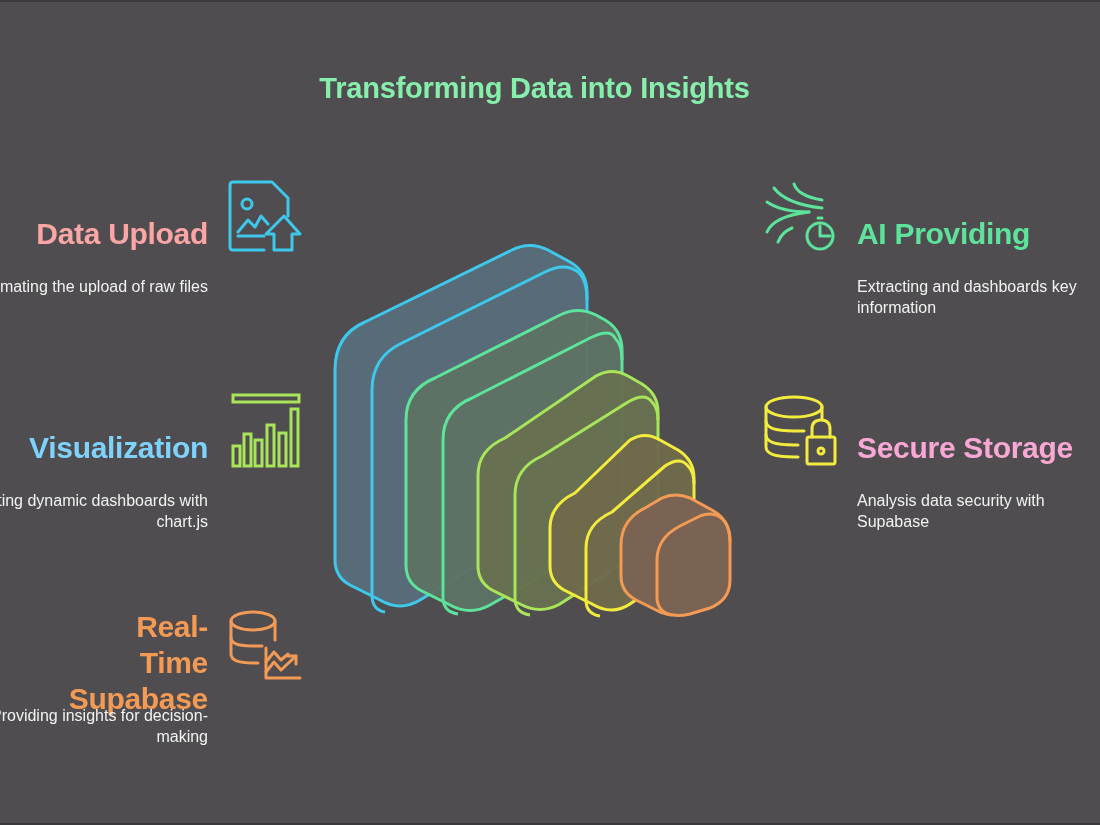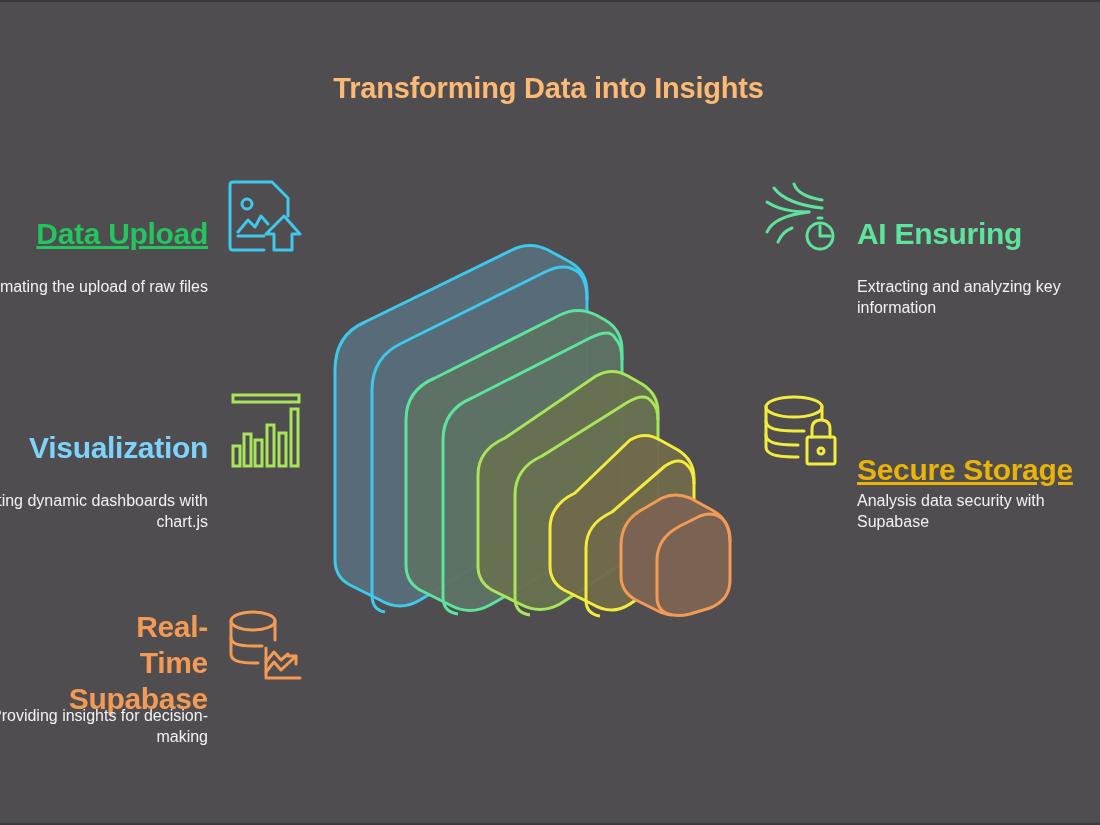--- a/index.html
+++ b/index.html
@@ -5,22 +5,22 @@
   html, body { margin: 0; padding: 0; }
   body {
     width: 1100px; height: 825px;
     background: #4f4d50;
     position: relative; overflow: hidden;
     font-family: "Liberation Sans", "DejaVu Sans", sans-serif;
   }
   .frame-top { position: absolute; left: 0; top: 0; width: 1100px; height: 2px; background: #3a393b; }
   .frame-bottom { position: absolute; left: 0; bottom: 0; width: 1100px; height: 2px; background: #3a393b; }
   .title {
-    position: absolute; left: 16px; top: 72px; width: 1065px;
-    text-align: center; color: #fdba74; font-size: 29px; font-weight: bold;
+    position: absolute; left: 2px; top: 72px; width: 1065px;
+    text-align: center; color: #86efac; font-size: 29px; font-weight: bold;
     letter-spacing: -0.2px;
   }
   .item-title {
     position: absolute; font-size: 30px; font-weight: bold; line-height: 36px;
     letter-spacing: -0.3px;
   }
   .item-desc {
     position: absolute; font-size: 16px; color: #f2f2f2; line-height: 21px;
   }
   .left .item-title, .left .item-desc { text-align: right; right: 892px; }
@@ -63,21 +63,21 @@
   </g>
 
   <g stroke="#f39a55" stroke-width="3" stroke-linejoin="round" fill="#7a6352" fill-opacity="1">
     <path d="M621 545 Q621 520 645 508 L662 498 Q675 492 690 498 L712 510 Q730 520 730 540 L730 580 Q730 600 710 608 L690 614 Q675 618 660 612 L636 600 Q621 592 621 576 Z"></path>
     <path d="M657 560 Q657 538 680 526 L700 516 Q716 510 725 522 Q730 530 730 542" fill="none"></path>
     <path d="M657 560 L657 597 Q657 612 672 615" fill="none"></path>
   </g>
 </svg>
 
 <div class="left">
-  <div class="item-title" style="top:216px;color:#22c55e;text-decoration:underline;">Data Upload</div>
+  <div class="item-title" style="top:216px;color:#fca5a5;">Data Upload</div>
   <div class="item-desc" style="top:276px;width:260px;">Automating the upload of raw files</div>
   <svg class="icon" style="left:228px;top:180px;" width="74" height="74" viewBox="0 0 74 74">
     <g fill="none" stroke="#3ec8ec" stroke-width="3" stroke-linejoin="round" stroke-linecap="round">
       <path d="M36 70 L5 70 Q2 70 2 67 L2 5 Q2 2 5 2 L44 2 L60 18 L60 36"></path>
       <circle cx="19" cy="24" r="5"></circle>
       <path d="M10 52 L20 40 L27 47 L33 36 L40 44"></path>
       <path d="M10 56 L36 56"></path>
       <path d="M46 70 L46 54 L38 54 L56 36 L72 54 L64 54 L64 70 Z"></path>
     </g>
   </svg>
@@ -112,38 +112,38 @@
       <path d="M3 28 Q3 36 25 36 L34 36"></path>
       <path d="M38 38 L38 68 L72 68"></path>
       <path d="M38 52 L46 42 L53 50 L60 44"></path>
       <path d="M38 62 L46 52 L53 60 L68 46"></path>
       <path d="M60 46 L68 46 L68 54"></path>
     </g>
   </svg>
 </div>
 
 <div class="right">
-  <div class="item-title" style="top:216px;color:#5de39b;">AI Ensuring</div>
-  <div class="item-desc" style="top:276px;width:230px;">Extracting and analyzing key information</div>
+  <div class="item-title" style="top:216px;color:#5de39b;">AI Providing</div>
+  <div class="item-desc" style="top:276px;width:230px;">Extracting and dashboards key information</div>
   <svg class="icon" style="left:764px;top:182px;" width="76" height="70" viewBox="0 0 76 70">
     <g fill="none" stroke="#5de39b" stroke-width="3" stroke-linecap="round" stroke-linejoin="round">
       <path d="M30 2 Q34 14 58 18"></path>
       <path d="M10 6 Q22 22 58 26"></path>
       <path d="M3 20 Q18 30 45 30"></path>
       <path d="M3 50 Q10 34 45 30"></path>
       <path d="M14 60 Q18 50 28 46"></path>
       <path d="M54 36 L58 36"></path>
       <circle cx="56" cy="54" r="13"></circle>
       <path d="M56 44 L56 54 L66 54"></path>
     </g>
   </svg>
 </div>
 
 <div class="right">
-  <div class="item-title" style="top:452px;color:#eab308;text-decoration:underline;">Secure Storage</div>
+  <div class="item-title" style="top:430px;color:#f9a8d4;">Secure Storage</div>
   <div class="item-desc" style="top:490px;width:230px;">Analysis data security with Supabase</div>
   <svg class="icon" style="left:764px;top:395px;" width="74" height="72" viewBox="0 0 74 72">
     <g fill="none" stroke="#f4ec3c" stroke-width="3" stroke-linecap="round" stroke-linejoin="round">
       <ellipse cx="30" cy="12" rx="28" ry="10"></ellipse>
       <path d="M2 12 L2 52 Q2 62 30 62 L34 62"></path>
       <path d="M58 12 L58 24"></path>
       <path d="M2 26 Q2 36 30 36 L40 36"></path>
       <path d="M2 40 Q2 50 30 50 L34 50"></path>
       <rect x="43" y="42" width="28" height="27" rx="2"></rect>
       <path d="M48 42 L48 34 Q48 25 57 25 Q66 25 66 34 L66 42"></path>

